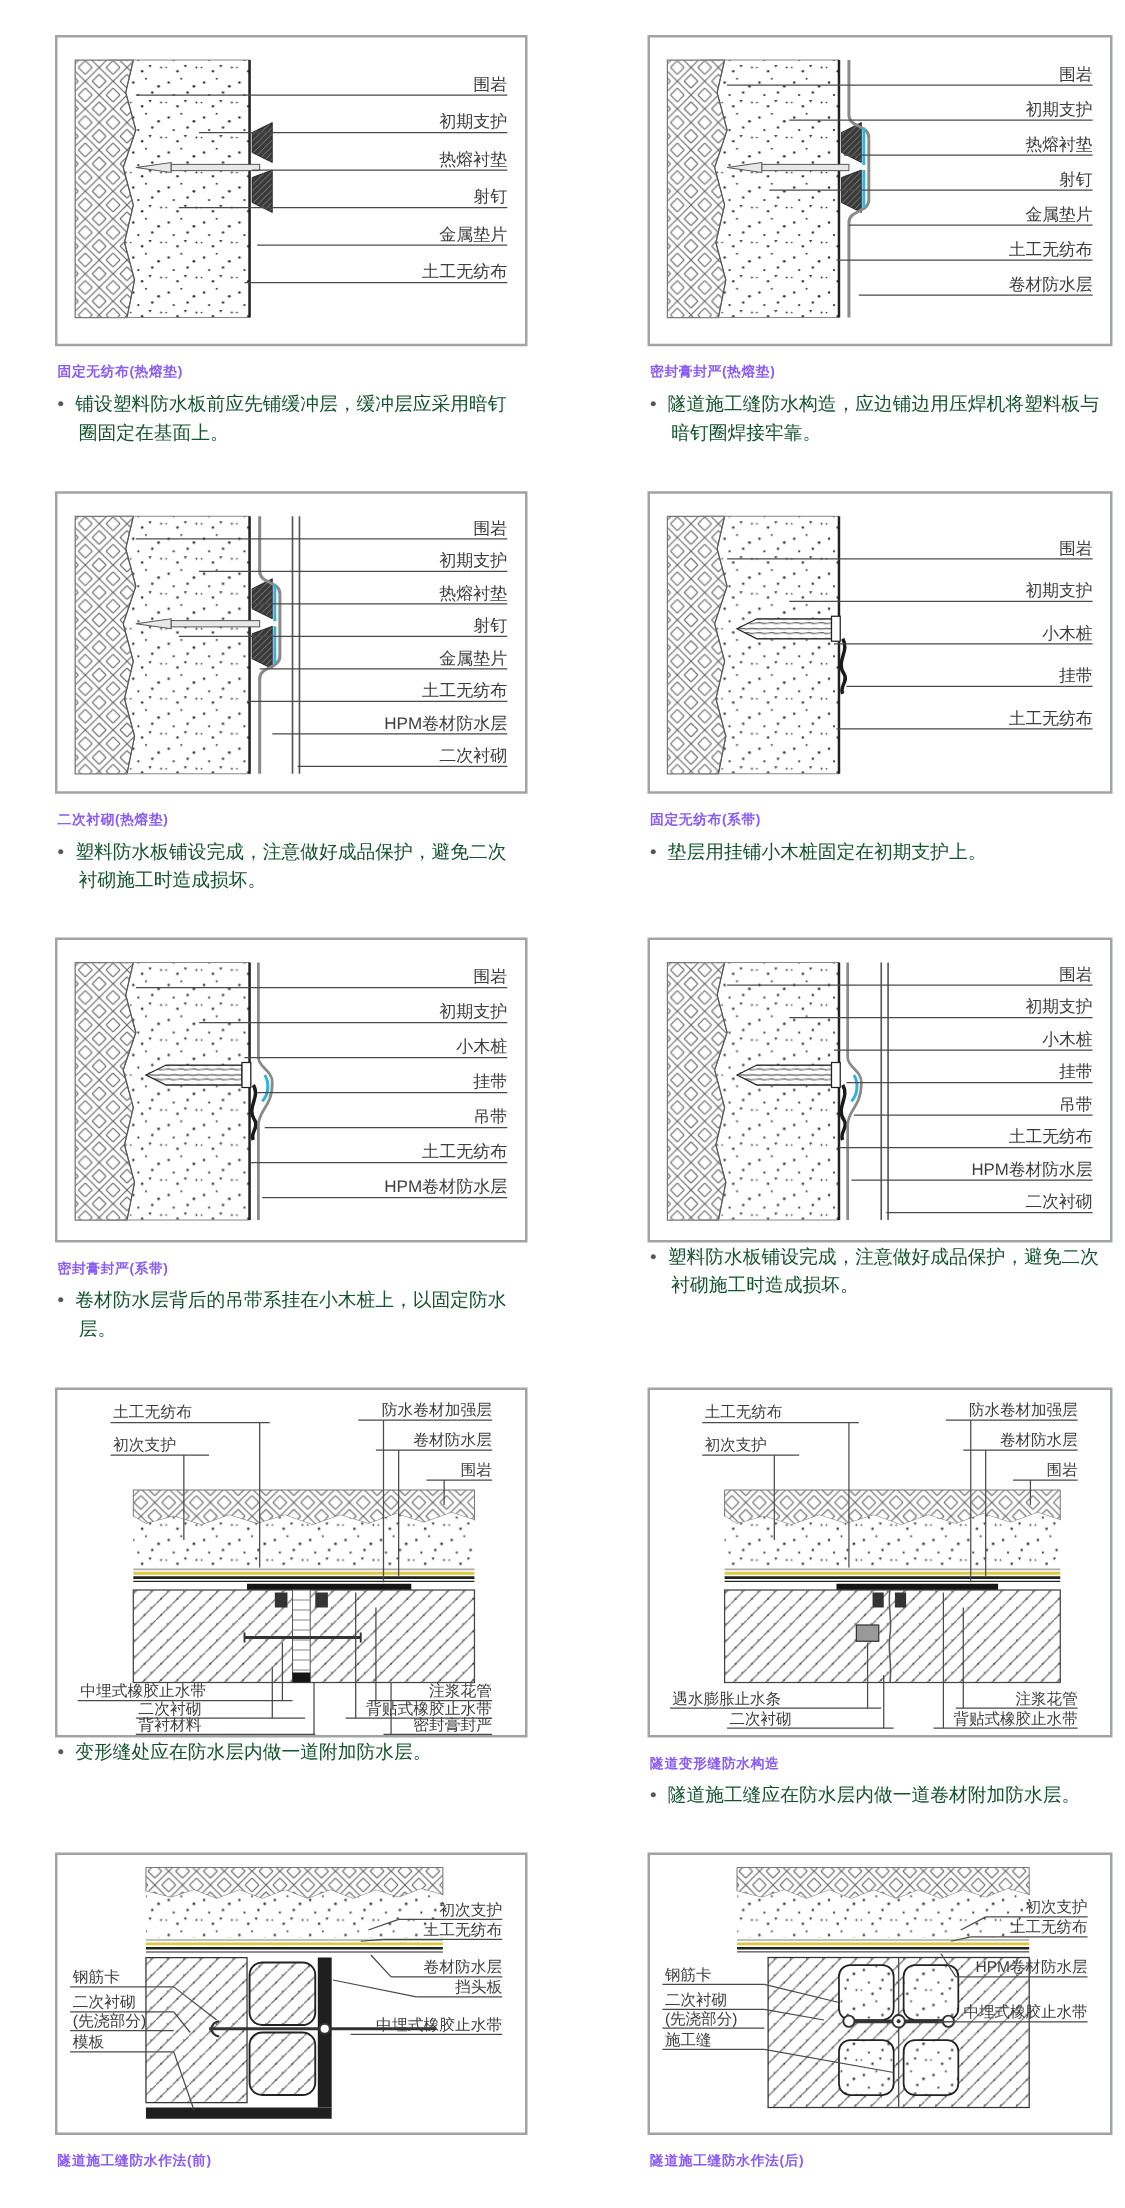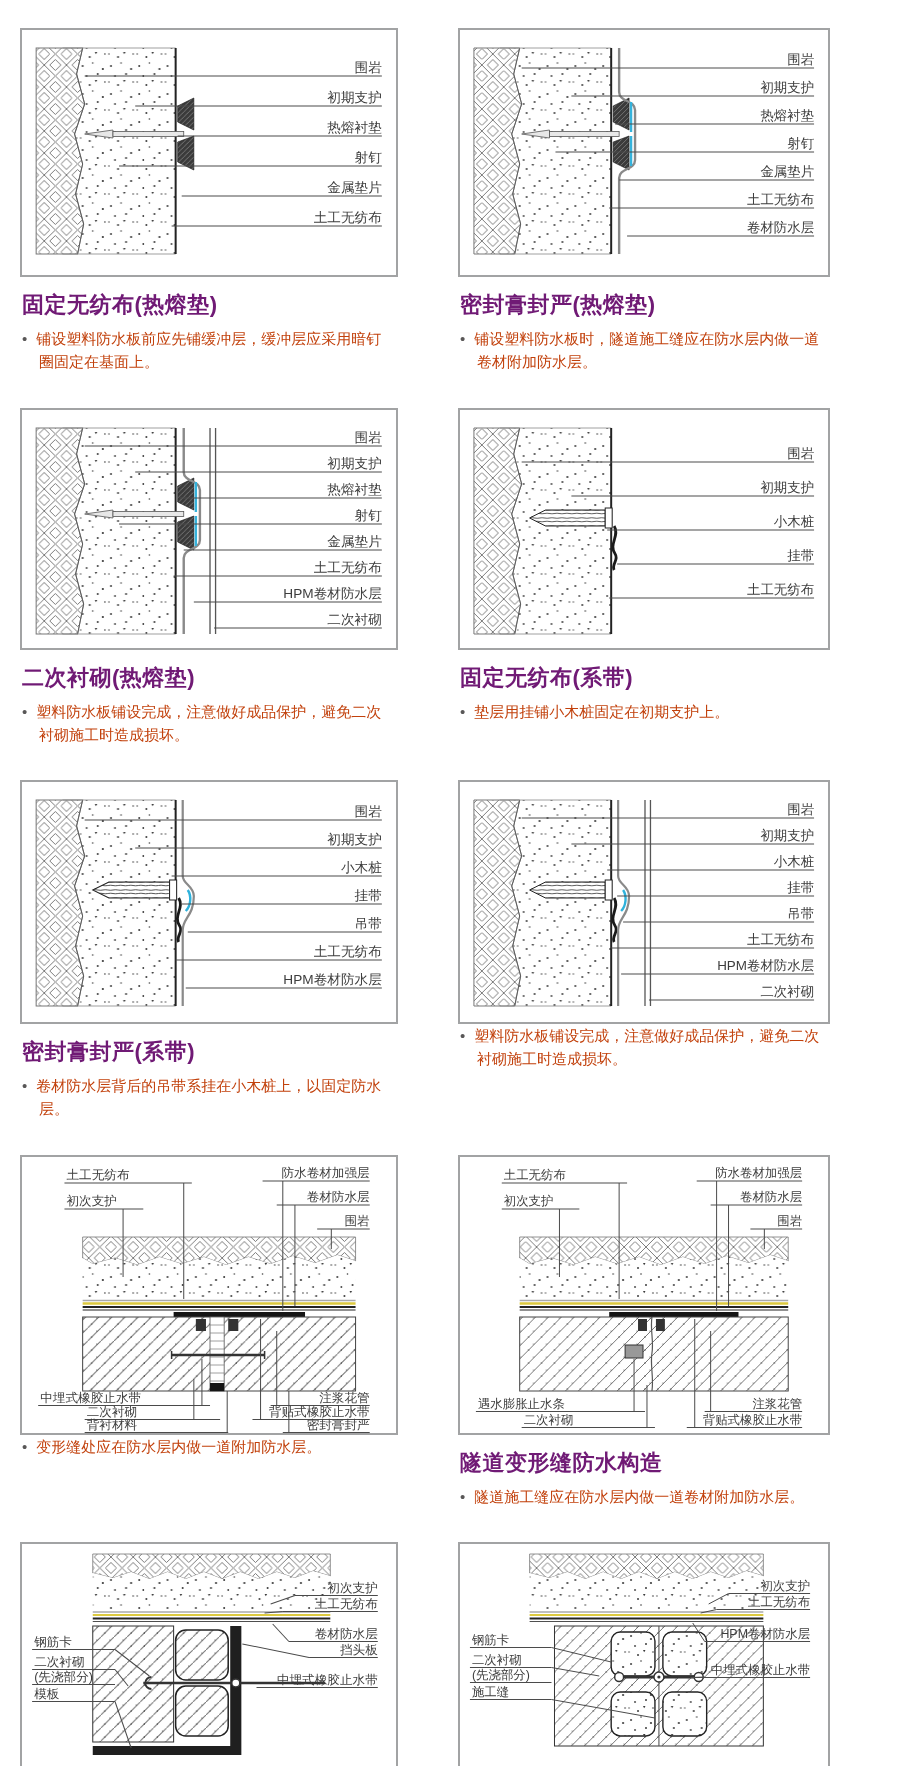--- a/index.html
+++ b/index.html
@@ -1,23 +1,23 @@
 <!DOCTYPE html>
 <html><head>
 <meta charset="utf-8">
 <style>
   html,body{margin:0;padding:0;background:#ffffff;}
   body{font-family:"Liberation Sans","DejaVu Sans",sans-serif;color:#595757;}
   .page{width:900px;box-sizing:border-box;padding:28px 0 10px 20px;}
-  .row{display:grid;grid-template-columns:378px 372px;column-gap:60px;margin-bottom:34px;align-items:start;}
+  .row{display:grid;grid-template-columns:378px 372px;column-gap:96px;margin-bottom:34px;align-items:start;margin-left:24px;}
   .box{border:2px solid #a2a3a4;box-sizing:border-box;overflow:hidden;background:#fff;}
   .box svg{display:block;margin-top:2px;}
   .h-a{height:249px}.h-b{height:242px}.h-c{height:244px}.h-d{height:280px}.h-e{height:226px}
-  .title{color:#701a75;font-size:22px;font-weight:600;margin:13px 0 7px 2px;letter-spacing:0.5px;}
-  .note{color:#c2410c;font-size:15px;line-height:1.55;padding-left:17px;text-indent:-17px;margin:0 2px 0 2px;}
+  .title{color:#8b5cf6;font-size:11px;font-weight:600;margin:13px 0 7px 2px;letter-spacing:0.5px;}
+  .note{color:#14532d;font-size:15px;line-height:1.55;padding-left:17px;text-indent:-17px;margin:0 2px 0 2px;}
   .note::before{content:"•";margin-right:9px;color:#595757;}
   svg .lbl{font-size:13.5px;fill:#3d3d3d;}
   svg .lbl2{font-size:12.5px;fill:#3d3d3d;}
   svg .ldr{stroke:#4a4a4a;stroke-width:1;fill:none;}
 </style>
 </head>
 <body>
 
 <svg width="0" height="0" style="position:absolute" aria-hidden="true">
   <defs>
@@ -155,21 +155,21 @@
             <text class="lbl" x="356" y="116" text-anchor="end">射钉</text>
           <line class="ldr" x1="160" y1="148" x2="356" y2="148"></line>
             <text class="lbl" x="356" y="144" text-anchor="end">金属垫片</text>
           <line class="ldr" x1="150" y1="176" x2="356" y2="176"></line>
             <text class="lbl" x="356" y="172" text-anchor="end">土工无纺布</text>
           <line class="ldr" x1="168" y1="204" x2="356" y2="204"></line>
             <text class="lbl" x="356" y="200" text-anchor="end">卷材防水层</text>
         </svg>
       </div>
       <div class="title">密封膏封严(热熔垫)</div>
-      <div class="note"><span>铺设塑料防水板时，隧道施工缝应在防水层内做一道卷材附加防水层。</span></div>
+      <div class="note"><span>隧道施工缝防水构造，应边铺边用压焊机将塑料板与暗钉圈焊接牢靠。</span></div>
     </div>
   </div>
 
   <div class="row">
 
     <div class="panel">
       <div class="box h-b">
         <svg width="100%" height="234" viewBox="0 0 370 234" preserveAspectRatio="none">
           <use href="#g-wall"></use>
           <use href="#g-plug"></use>

